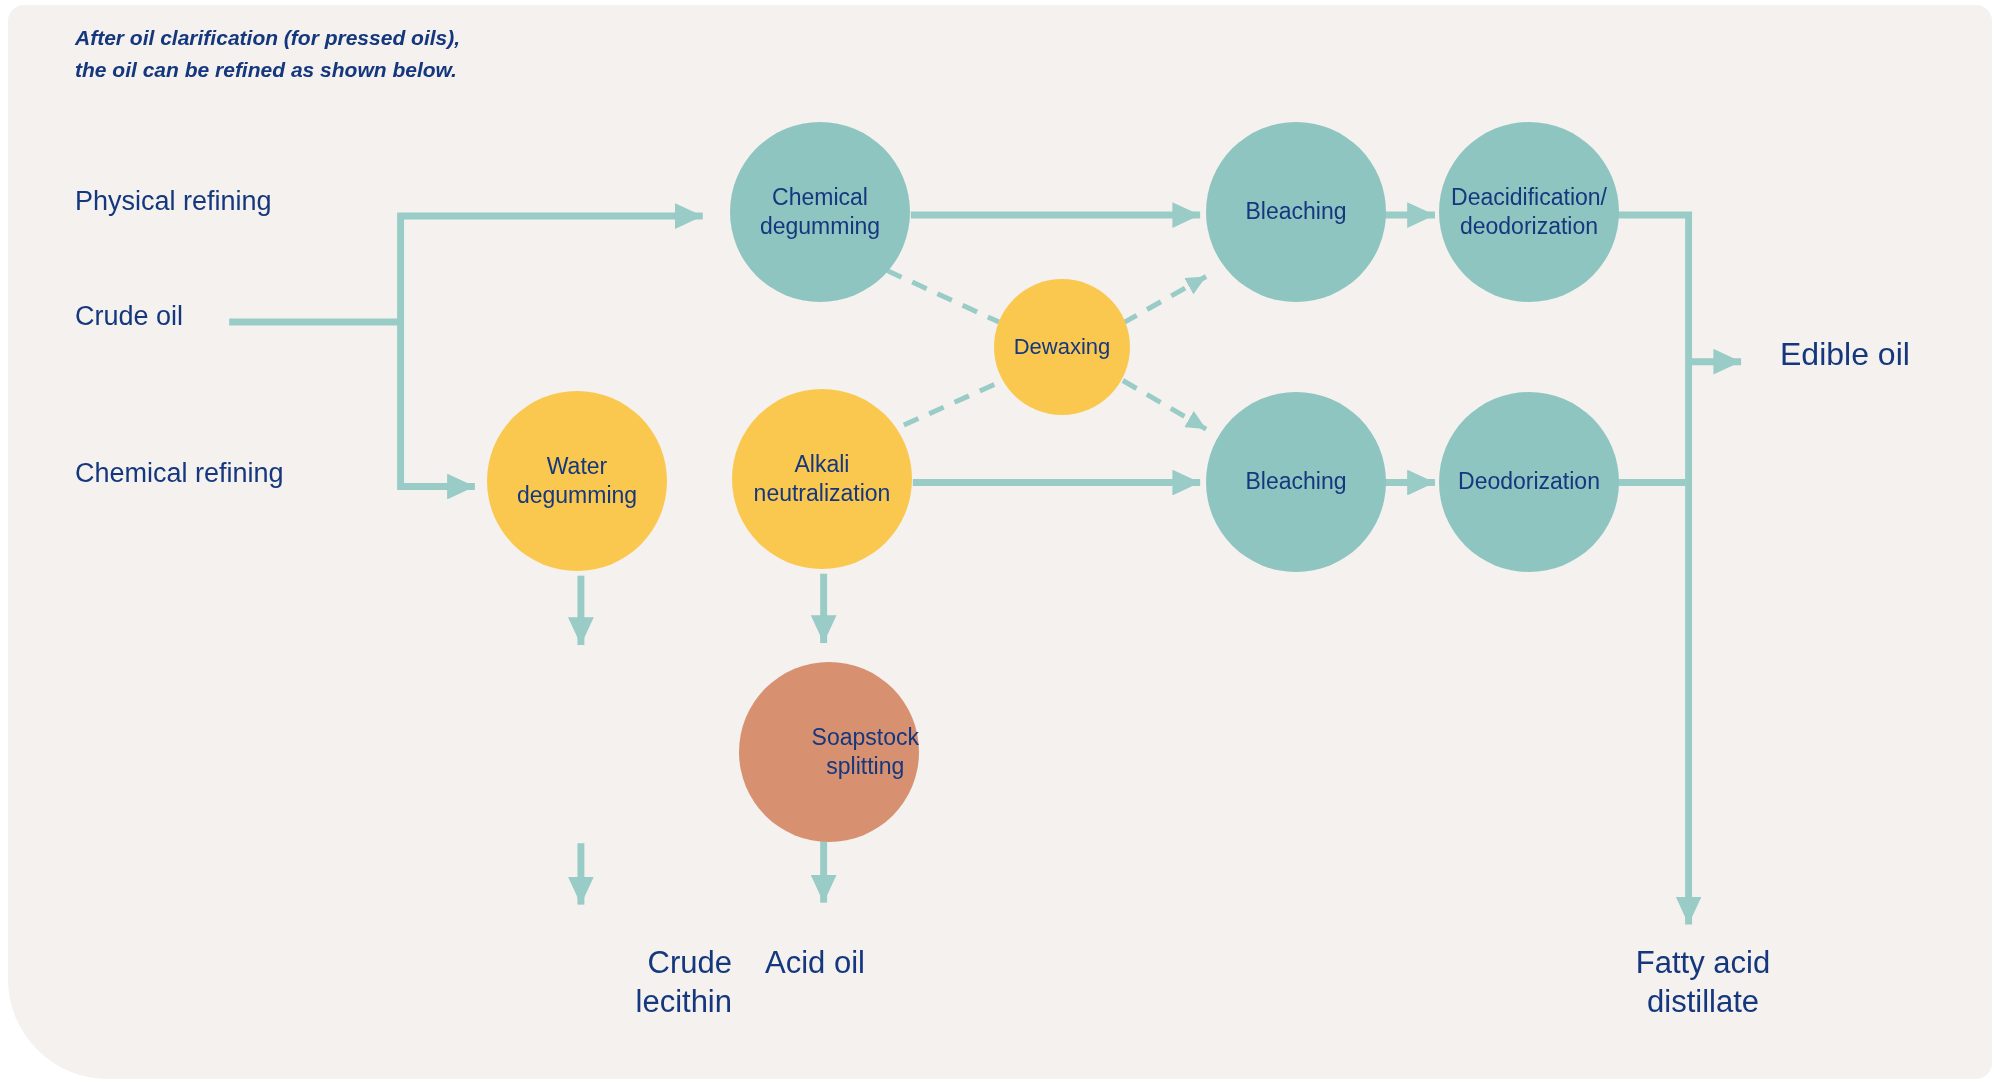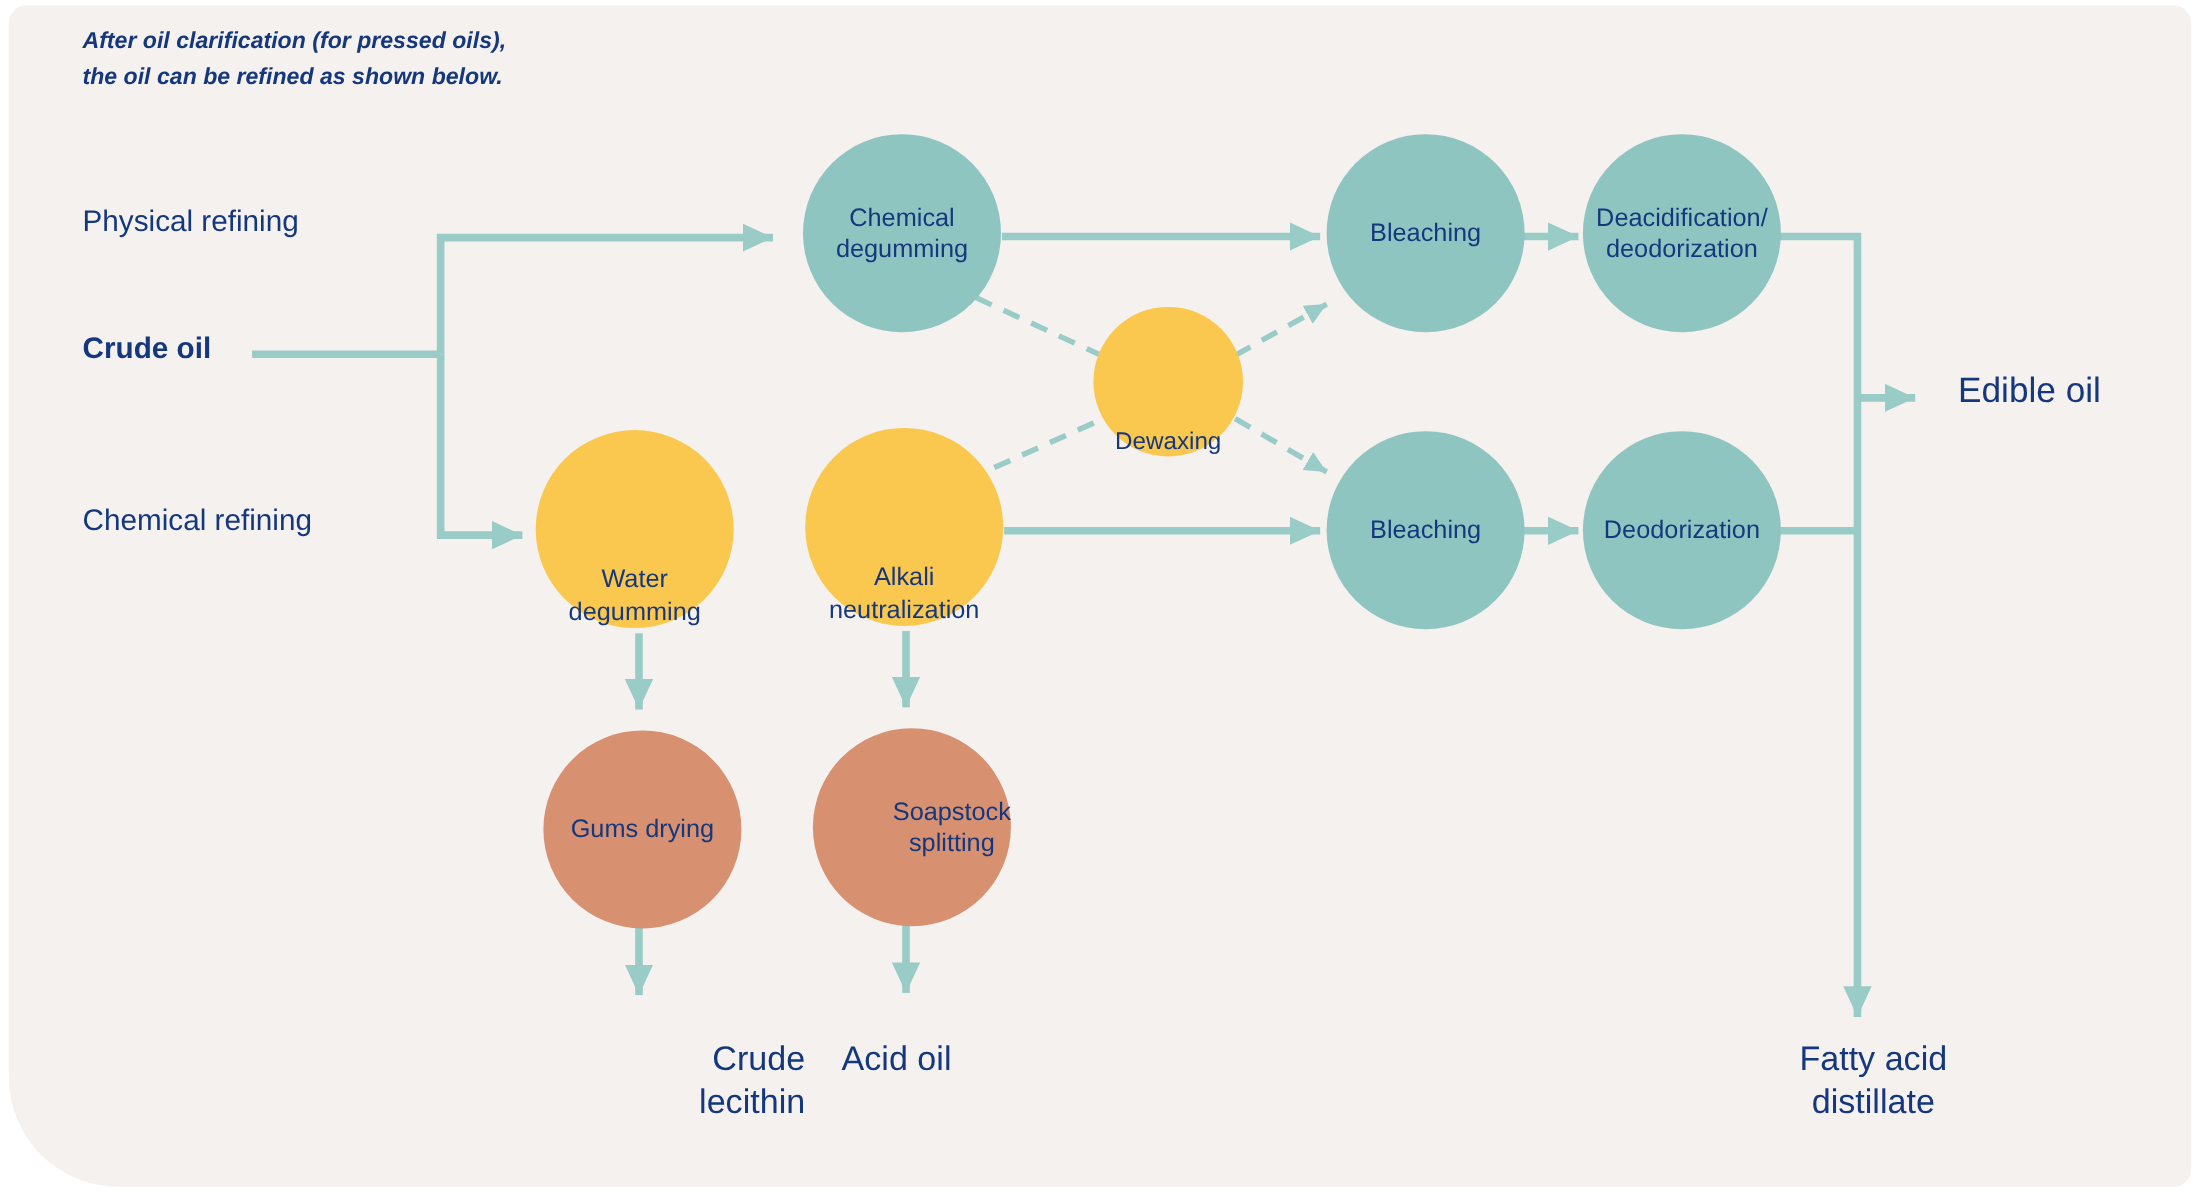--- a/index.html
+++ b/index.html
@@ -13,21 +13,21 @@
          background:var(--panel);border-radius:16px 16px 16px 100px;}
   .connectors{position:absolute;left:0;top:0;width:100%;height:100%;pointer-events:none;}
   .connectors .solid{fill:none;stroke:var(--line);stroke-width:7;}
   .connectors .dashed{fill:none;stroke:var(--line);stroke-width:5;stroke-dasharray:16 12;}
   .connectors .ah{fill:var(--line);}
   .node{position:absolute;border-radius:50%;display:flex;align-items:center;justify-content:center;
         text-align:center;color:var(--navy);font-size:23px;line-height:1.28;white-space:pre-line;}
   .node.big{width:180px;height:180px;}
   .node.small{width:136px;height:136px;font-size:22px;}
   .node.teal{background:var(--teal);}
-  .node.yellow{background:var(--yellow);align-items:flex-end;}
+  .node.yellow{background:var(--yellow);}
   .node.salmon{background:var(--salmon);}
   .lbl{position:absolute;color:var(--navy);white-space:pre-line;}
   .intro{font-size:21px;font-weight:bold;font-style:italic;line-height:1.5;}
   .side{font-size:27px;line-height:1.1;}
   .out{font-size:31px;line-height:1.26;text-align:center;}
   .out-big{font-size:32px;line-height:1.1;}
 </style>
 </head>
 <body>
 
@@ -64,21 +64,21 @@
 
       <path class="dashed" d="M886 268 L999 320"></path>
       <path class="dashed" d="M903 424 L1001 380"></path>
       <path class="dashed" d="M1124 321 L1208 274" marker-end="url(#ahSmall)"></path>
       <path class="dashed" d="M1124 379 L1208 428" marker-end="url(#ahSmall)"></path>
     </svg>
 
     <div class="lbl intro" style="left:67px;top:17px;">After oil clarification (for pressed oils),
 the oil can be refined as shown below.</div>
     <div class="lbl side" style="left:67px;top:182px;">Physical refining</div>
-    <div class="lbl side" style="left:67px;top:297px;font-weight:bold;">Crude oil</div>
+    <div class="lbl side" style="left:67px;top:297px;">Crude oil</div>
     <div class="lbl side" style="left:67px;top:454px;">Chemical refining</div>
 
     <div class="node big teal" style="left:722px;top:117px;">
       <span>Chemical
 degumming</span>
     </div>
     <div class="node big teal" style="left:1198px;top:117px;">
       <span>Bleaching</span>
     </div>
     <div class="node big teal" style="left:1431px;top:117px;">
@@ -95,23 +95,20 @@
     <div class="node big yellow" style="left:724px;top:384px;">
       <span>Alkali
 neutralization</span>
     </div>
     <div class="node big teal" style="left:1198px;top:387px;">
       <span>Bleaching</span>
     </div>
     <div class="node big teal" style="left:1431px;top:387px;">
       <span>Deodorization</span>
     </div>
-    <div class="node big salmon" style="left:486px;top:659px;">
-      <span>Gums drying</span>
-    </div>
     <div class="node big salmon" style="left:731px;top:657px;justify-content:flex-end;">
       <span>Soapstock
 splitting</span>
     </div>
 
     <div class="lbl out out-big" style="left:1772px;top:332px;">Edible oil</div>
     <div class="lbl out" style="left:424px;top:938px;width:300px;text-align:right;">Crude
 lecithin</div>
     <div class="lbl out" style="left:657px;top:938px;width:300px;">Acid oil</div>
     <div class="lbl out" style="left:1535px;top:938px;width:320px;">Fatty acid

